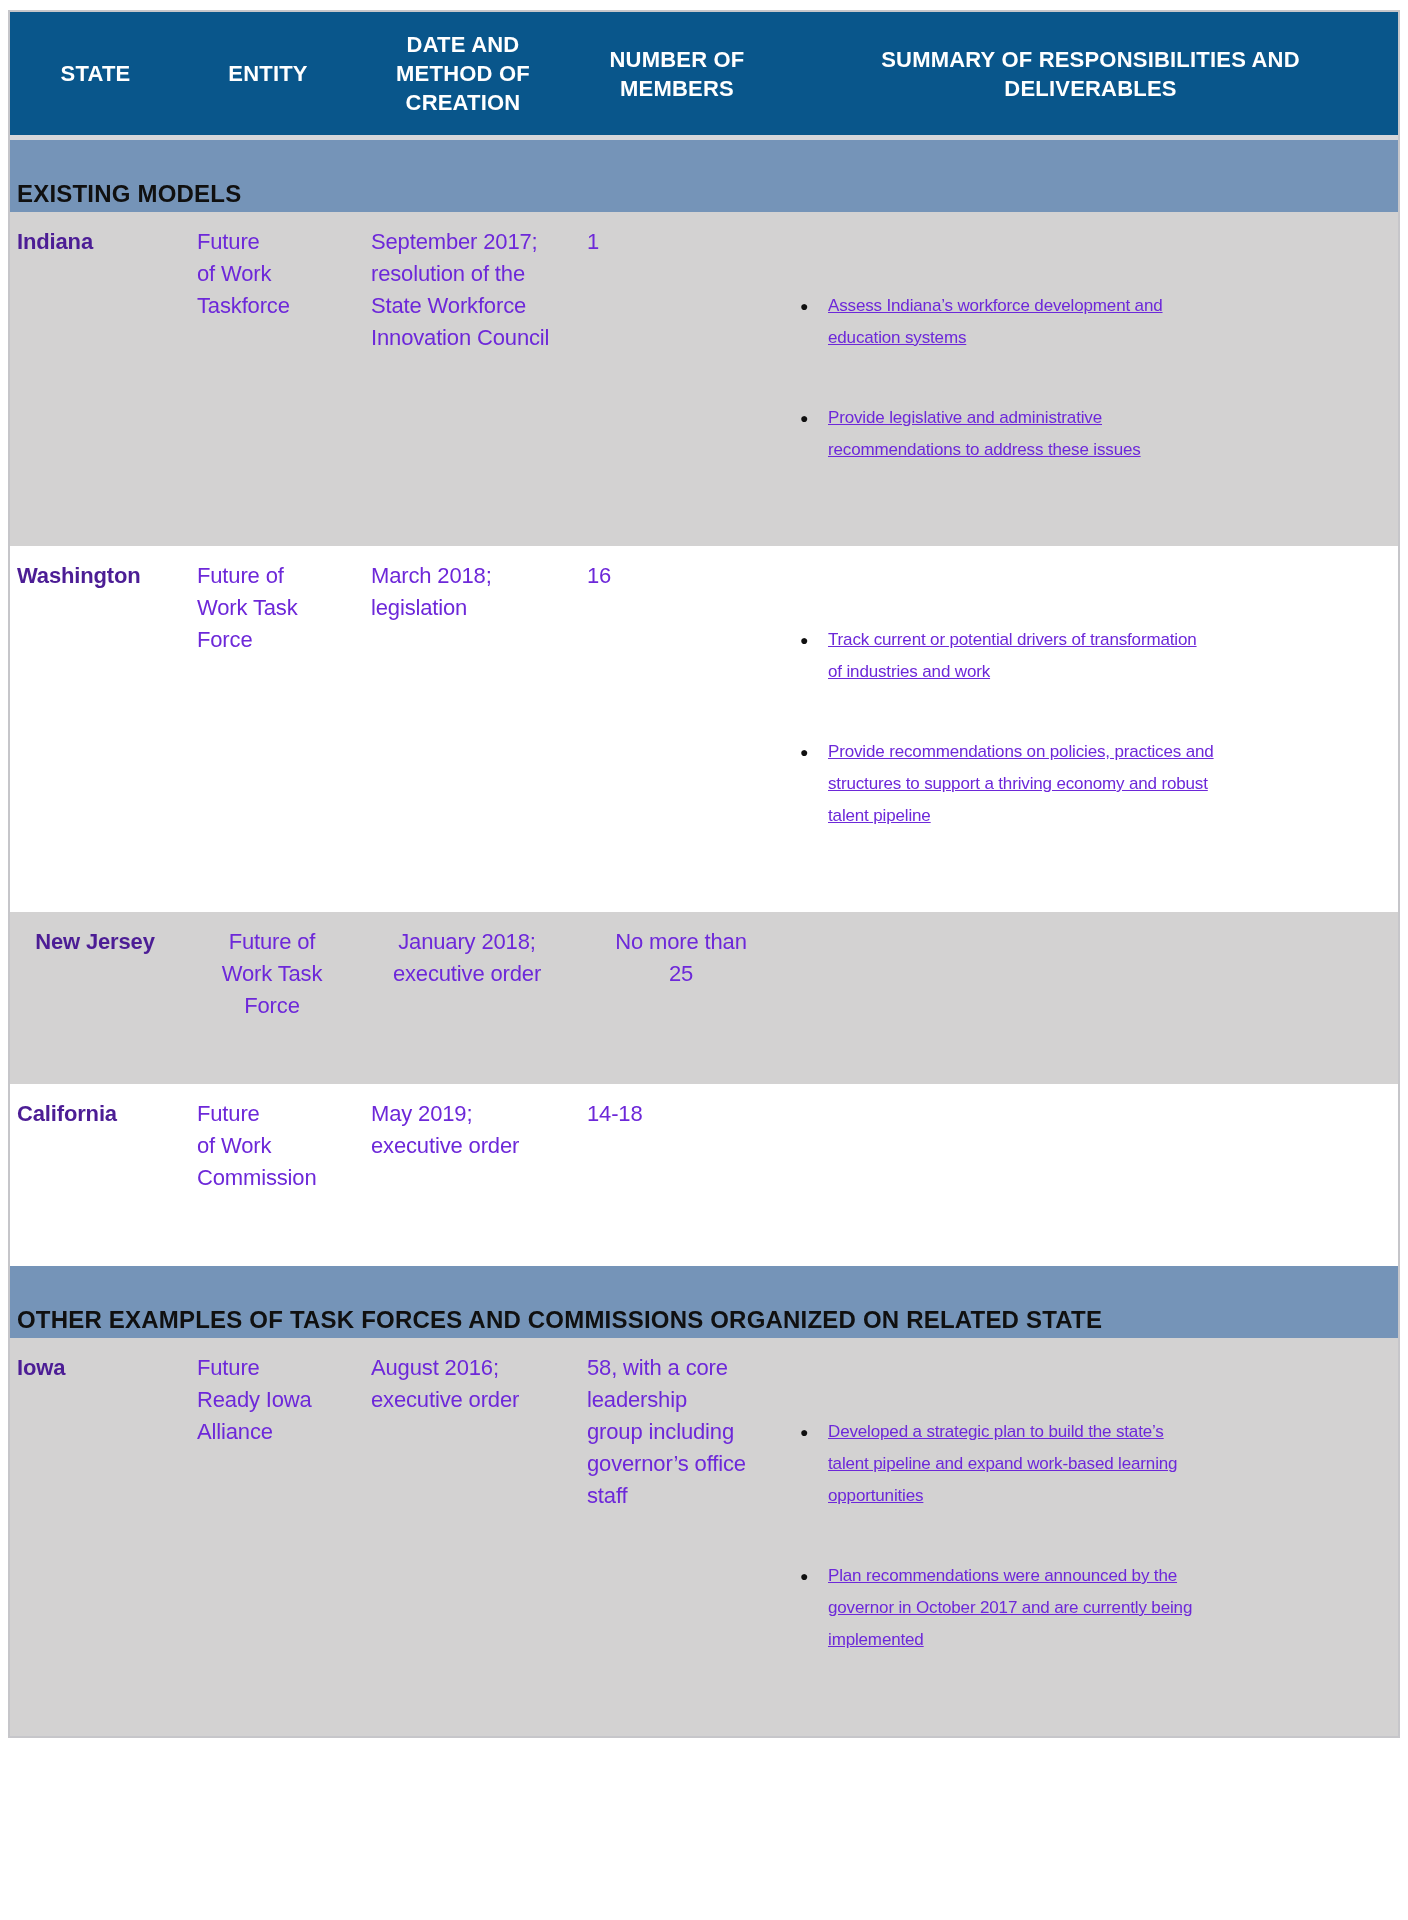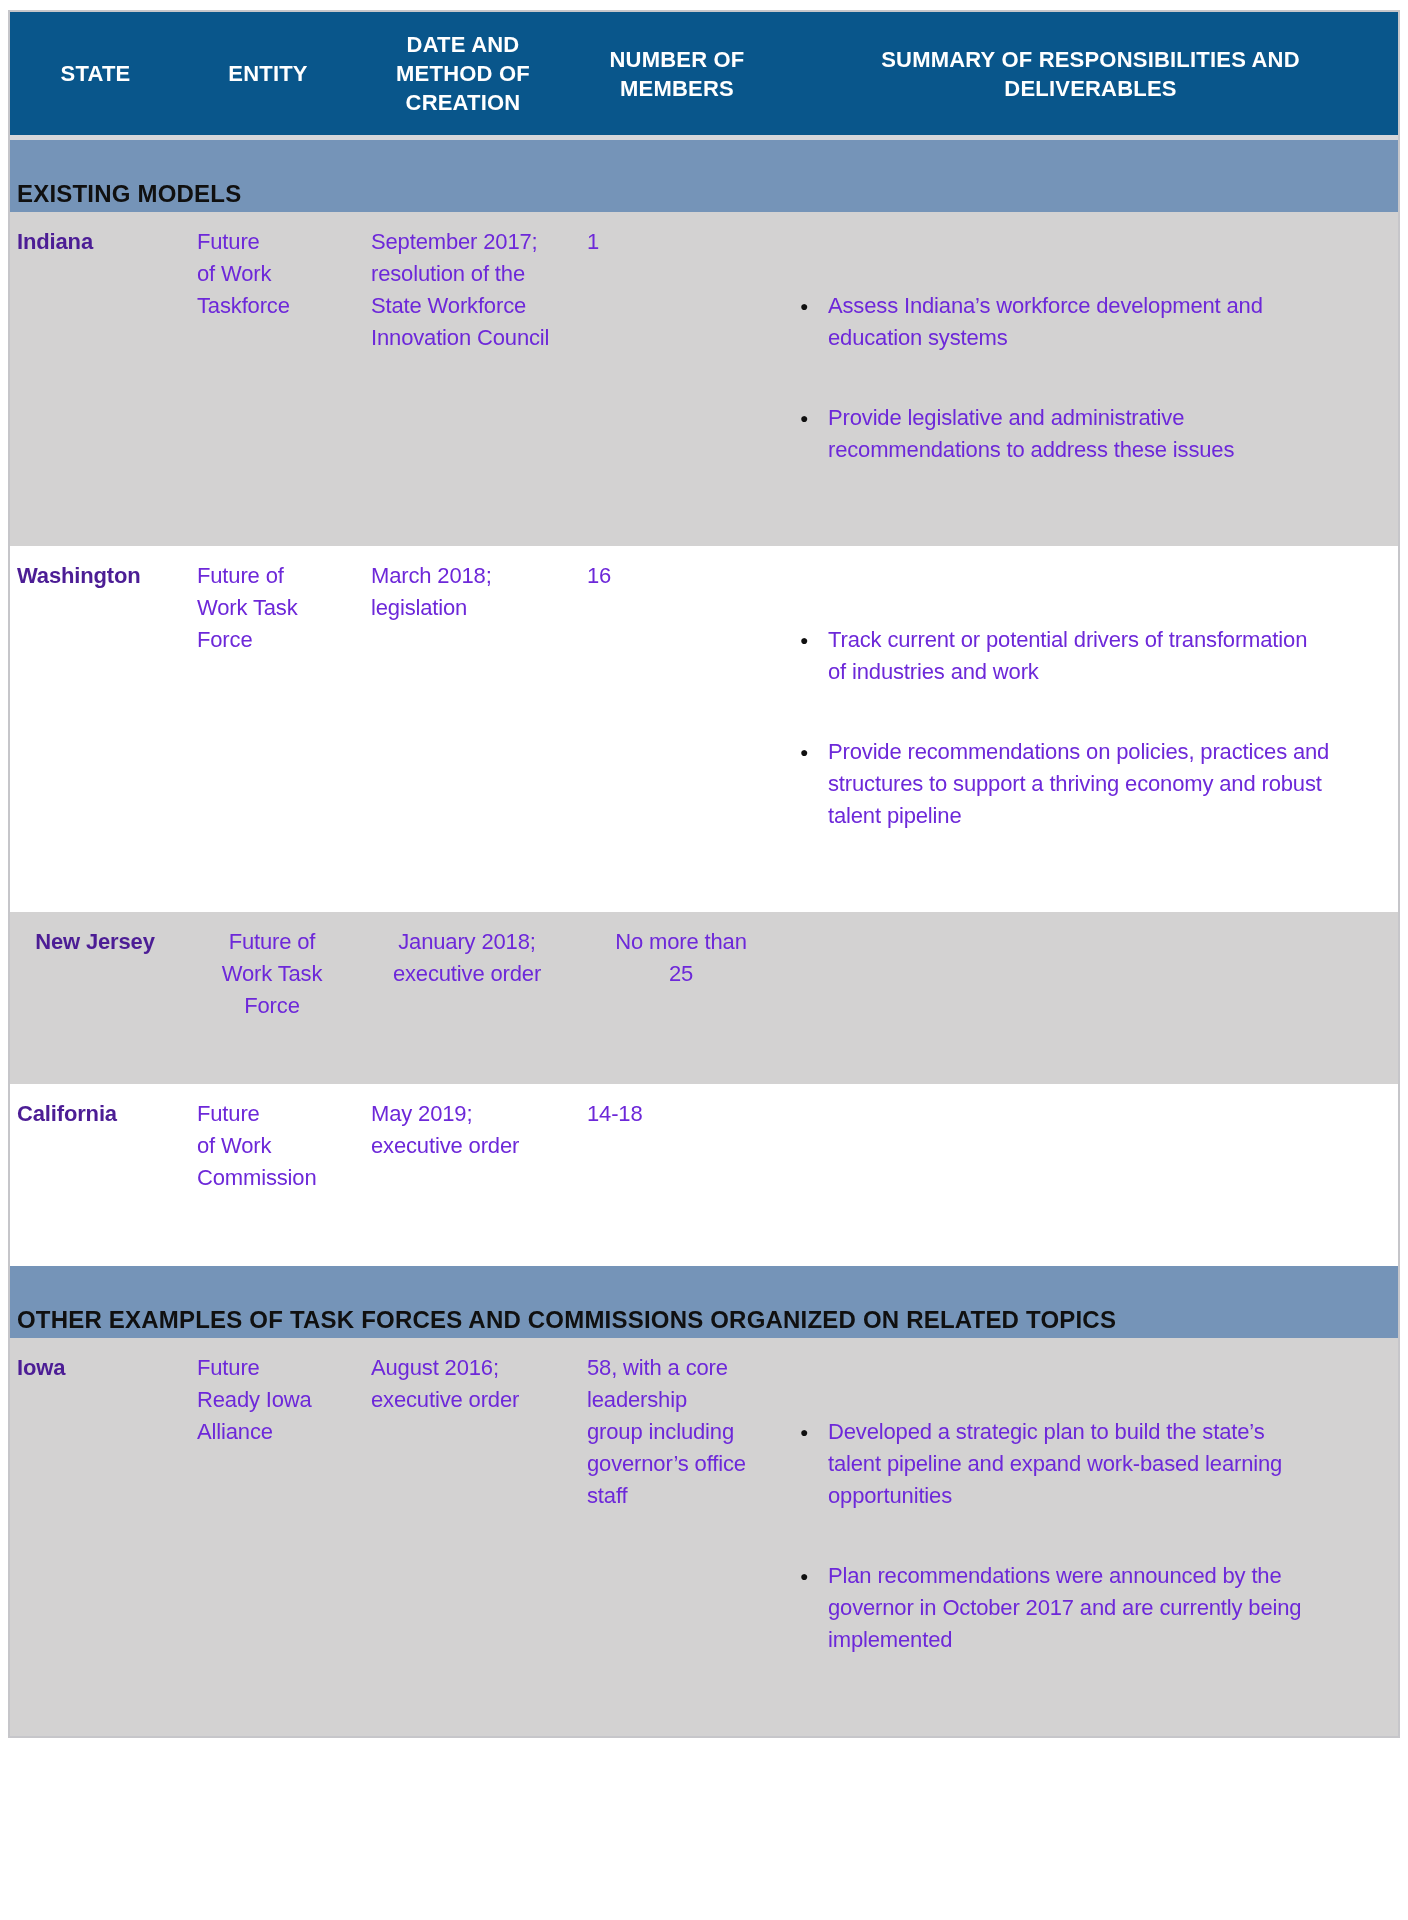--- a/index.html
+++ b/index.html
@@ -62,24 +62,25 @@
     white-space:pre-line;
     letter-spacing:-0.15px;
     color:#6d28d9;
   }
   .state-cell { font-weight:bold; color:#4c1d95; padding-left:7px; }
   .summary-cell { padding:14px 13px 16px 0; }
   ul.bullets { list-style:none; }
   .bullets li {
     position:relative;
     padding-left:45px;
-    font-size:22px;
+    font-size:17px;
     line-height:32px;
     white-space:pre-line;
     letter-spacing:-0.15px;
+    text-decoration:underline;
   }
   .bullets li + li { margin-top:16px; }
   .bullets li::before {
     content:"●";
     position:absolute;
     left:17px;
     top:0;
     font-size:14px;
     line-height:32px;
     color:#101010;
@@ -166,21 +167,21 @@
     <div class="cell state-cell">California</div>
     <div class="cell">Future
 of Work
 Commission</div>
     <div class="cell">May 2019;
 executive order</div>
     <div class="cell">14-18</div>
   </div>
 
   <div class="band band-2">
-    <span class="band-label">OTHER EXAMPLES OF TASK FORCES AND COMMISSIONS ORGANIZED ON RELATED TOPICS</span>
+    <span class="band-label">OTHER EXAMPLES OF TASK FORCES AND COMMISSIONS ORGANIZED ON RELATED STATE</span>
   </div>
 
   <div class="grid-row row-gray r-1-0">
     <div class="cell state-cell">Iowa</div>
     <div class="cell">Future
 Ready Iowa
 Alliance</div>
     <div class="cell">August 2016;
 executive order</div>
     <div class="cell">58, with a core

